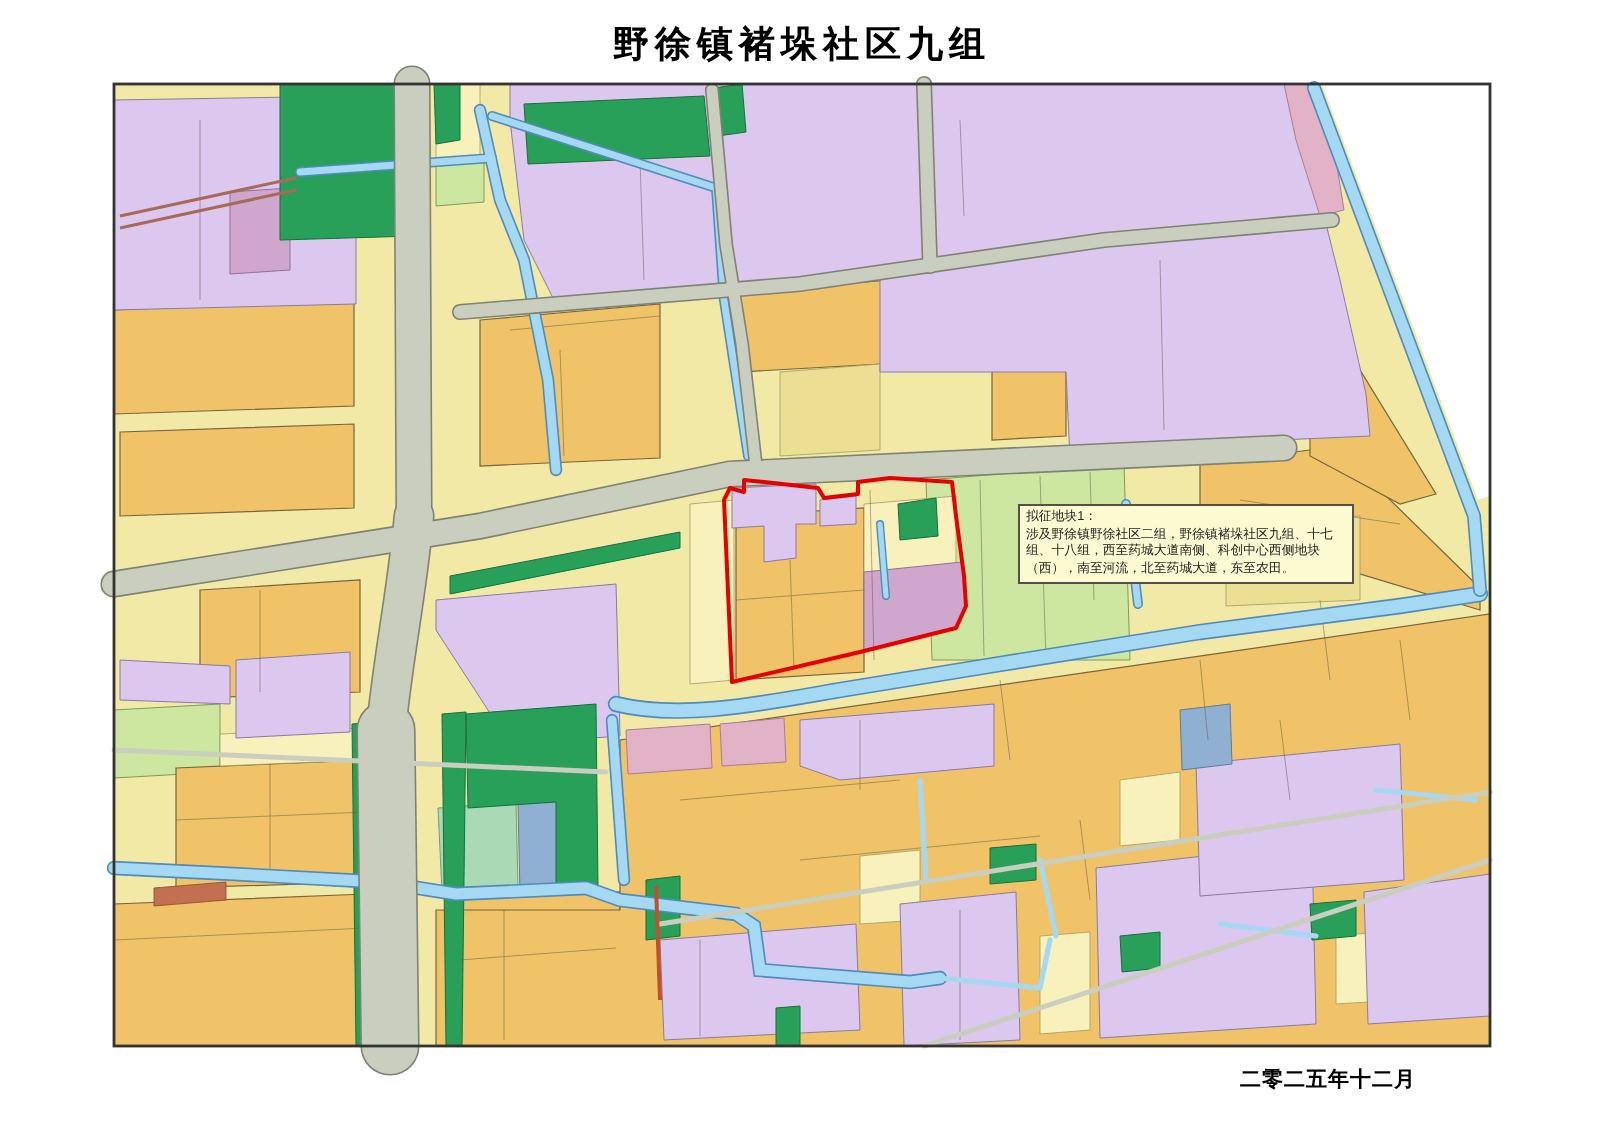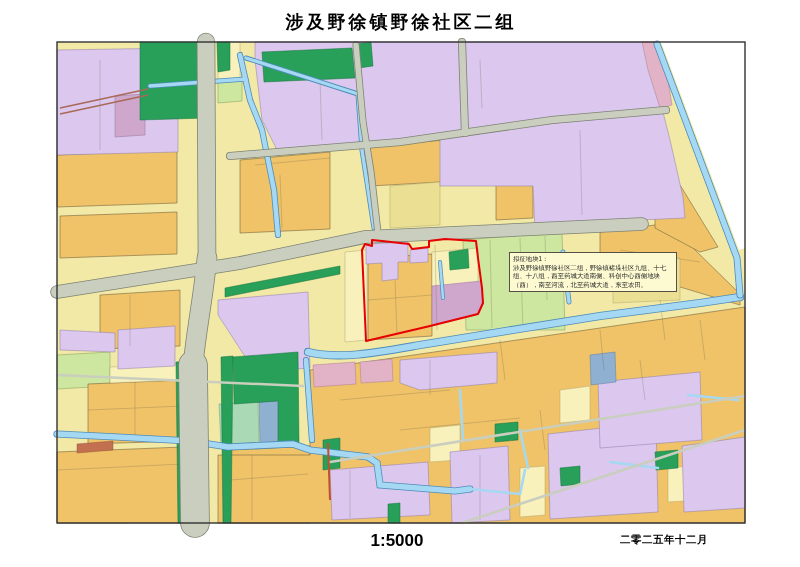--- a/index.html
+++ b/index.html
@@ -34,21 +34,21 @@
   .tex{stroke:#5f5c48;stroke-width:.45;opacity:.55;fill:none}
   .wtc{stroke:var(--water-edge);fill:none;stroke-linecap:round}
   .wt{stroke:var(--water);fill:none;stroke-linecap:round}
   .rdc{stroke:#7e8374;fill:none;stroke-linecap:round}
   .rd{stroke:var(--road);fill:none;stroke-linecap:round}
 </style>
 </head>
 <body>
 
 <div id="stage">
-  <div id="map-title">涉及野徐镇野徐社区二组</div>
+  <div id="map-title">野徐镇褚垛社区九组</div>
 
   <div id="map-wrap">
   <svg width="800" height="567" viewBox="0 0 800 567">
 
     <rect x="57" y="42" width="688" height="481" fill="var(--parcel-yellow-base)" stroke="none"></rect>
 
     <g>
       <polygon class="pgl" points="57,355 110,352 110,386 57,389"></polygon>
       <polygon class="pgl" points="59,477 128,473 128,523 59,523"></polygon>
       <polygon class="pgl" points="463,240 562,232 565,330 466,330"></polygon>
@@ -201,15 +201,14 @@
 
     <rect x="57" y="42" width="688" height="481" fill="none" stroke="#333" stroke-width="1.4"></rect>
   </svg>
   </div>
 
   <div id="annotation-box">
     <div>拟征地块1：</div>
     <div>涉及野徐镇野徐社区二组，野徐镇褚垛社区九组、十七组、十八组，西至药城大道南侧、科创中心西侧地块（西），南至河流，北至药城大道，东至农田。</div>
   </div>
 
-  <div id="scale-label">1:5000</div>
   <div id="date-label">二零二五年十二月</div>
 </div>
 
 </body></html>

